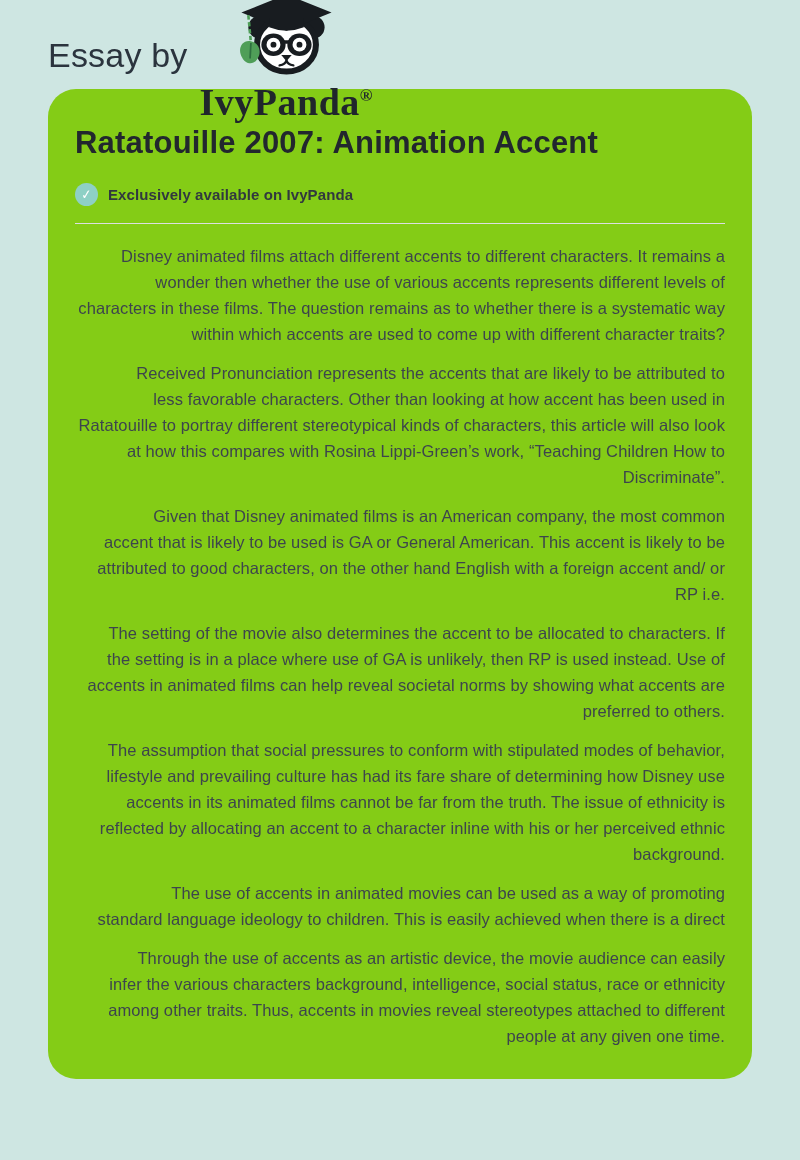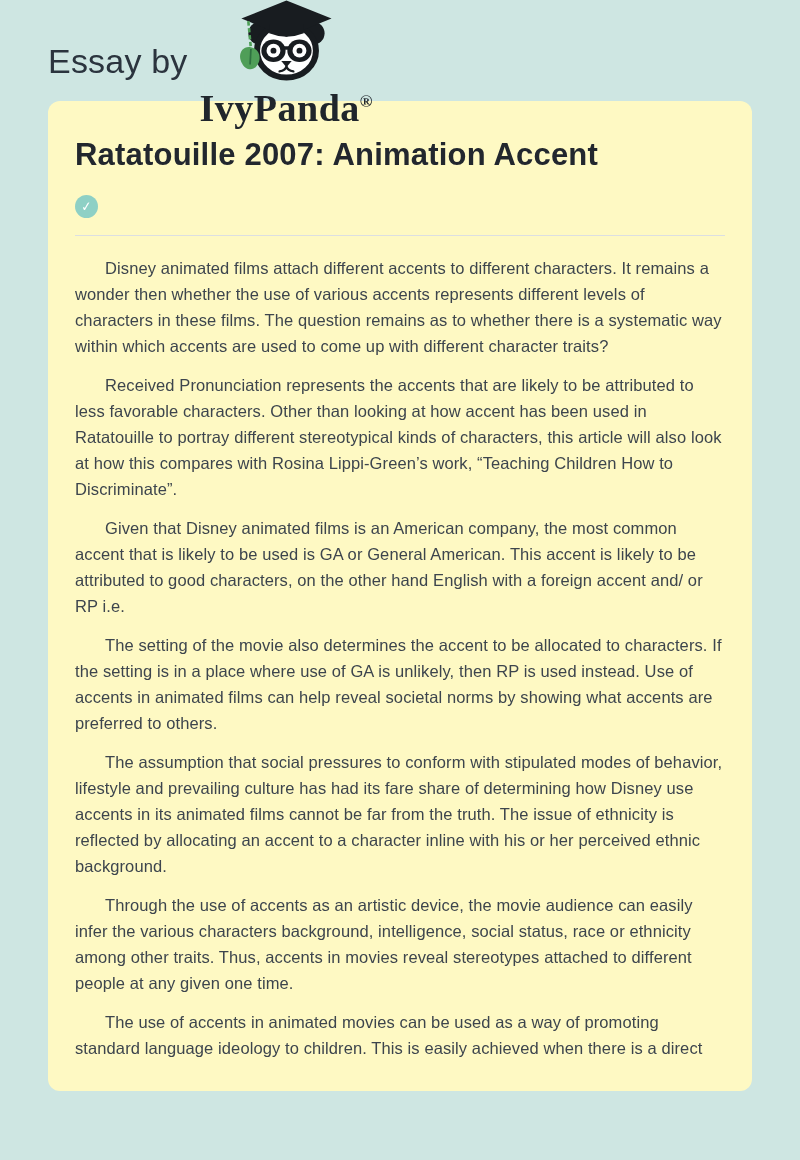--- a/index.html
+++ b/index.html
@@ -10,21 +10,21 @@
   body {
     background: #cee6e2;
     min-height: 1160px;
   }
 
   
   .site-header {
     display: flex;
     align-items: center;
     padding: 22px 48px 0 48px;
-    height: 101px;
+    height: 89px;
   }
   .essay-by {
     font-size: 34px;
     font-weight: 400;
     color: #2b343e;
     letter-spacing: 0.2px;
     margin-right: 12px;
   }
   .logo-wrap {
     display: flex;
@@ -45,23 +45,23 @@
     letter-spacing: 0.5px;
   }
   .brand sup {
     font-size: 17px;
     vertical-align: super;
     line-height: 0;
   }
 
   
   .card {
-    background: #fef9c3;
+    background: #84cc16;
     margin: 0 48px;
-    border-radius: 12px;
+    border-radius: 28px;
     padding: 36px 27px 30px 27px;
     min-height: 984px;
   }
   .article-title {
     font-size: 31px;
     font-weight: 700;
     color: #22272e;
     letter-spacing: 0.2px;
     line-height: 1.15;
   }
@@ -102,20 +102,21 @@
   .body-text {
     margin-top: 19px;
   }
   .body-text p {
     font-size: 16.5px;
     line-height: 26px;
     color: #3d454d;
     text-indent: 30px;
     margin-bottom: 13px;
     letter-spacing: 0.1px;
+    text-align: right;
   }
   .body-text p:last-child { margin-bottom: 0; }
 </style>
 </head>
 <body>
 
 <header class="site-header">
   <span class="essay-by">Essay by</span>
 
   <div class="logo-wrap">
@@ -149,26 +150,27 @@
   </div>
 </header>
 
 <main class="card">
   <h1 class="article-title">Ratatouille 2007: Animation Accent</h1>
 
   <div class="badge-row">
     <div class="check-circle">
       <span>✓</span>
     </div>
+    <span class="badge-label">Exclusively available on IvyPanda</span>
   </div>
 
   <hr class="divider">
 
   <div class="body-text">
     <p>Disney animated films attach different accents to different characters. It remains a wonder then whether the use of various accents represents different levels of characters in these films. The question remains as to whether there is a systematic way within which accents are used to come up with different character traits?</p>
     <p>Received Pronunciation represents the accents that are likely to be attributed to less favorable characters. Other than looking at how accent has been used in Ratatouille to portray different stereotypical kinds of characters, this article will also look at how this compares with Rosina Lippi-Green’s work, “Teaching Children How to Discriminate”.</p>
     <p>Given that Disney animated films is an American company, the most common accent that is likely to be used is GA or General American. This accent is likely to be attributed to good characters, on the other hand English with a foreign accent and/ or RP i.e.</p>
     <p>The setting of the movie also determines the accent to be allocated to characters. If the setting is in a place where use of GA is unlikely, then RP is used instead. Use of accents in animated films can help reveal societal norms by showing what accents are preferred to others.</p>
     <p>The assumption that social pressures to conform with stipulated modes of behavior, lifestyle and prevailing culture has had its fare share of determining how Disney use accents in its animated films cannot be far from the truth. The issue of ethnicity is reflected by allocating an accent to a character inline with his or her perceived ethnic background.</p>
+    <p>The use of accents in animated movies can be used as a way of promoting standard language ideology to children. This is easily achieved when there is a direct</p>
     <p>Through the use of accents as an artistic device, the movie audience can easily infer the various characters background, intelligence, social status, race or ethnicity among other traits. Thus, accents in movies reveal stereotypes attached to different people at any given one time.</p>
-    <p>The use of accents in animated movies can be used as a way of promoting standard language ideology to children. This is easily achieved when there is a direct</p>
   </div>
 </main>
 
 </body></html>

